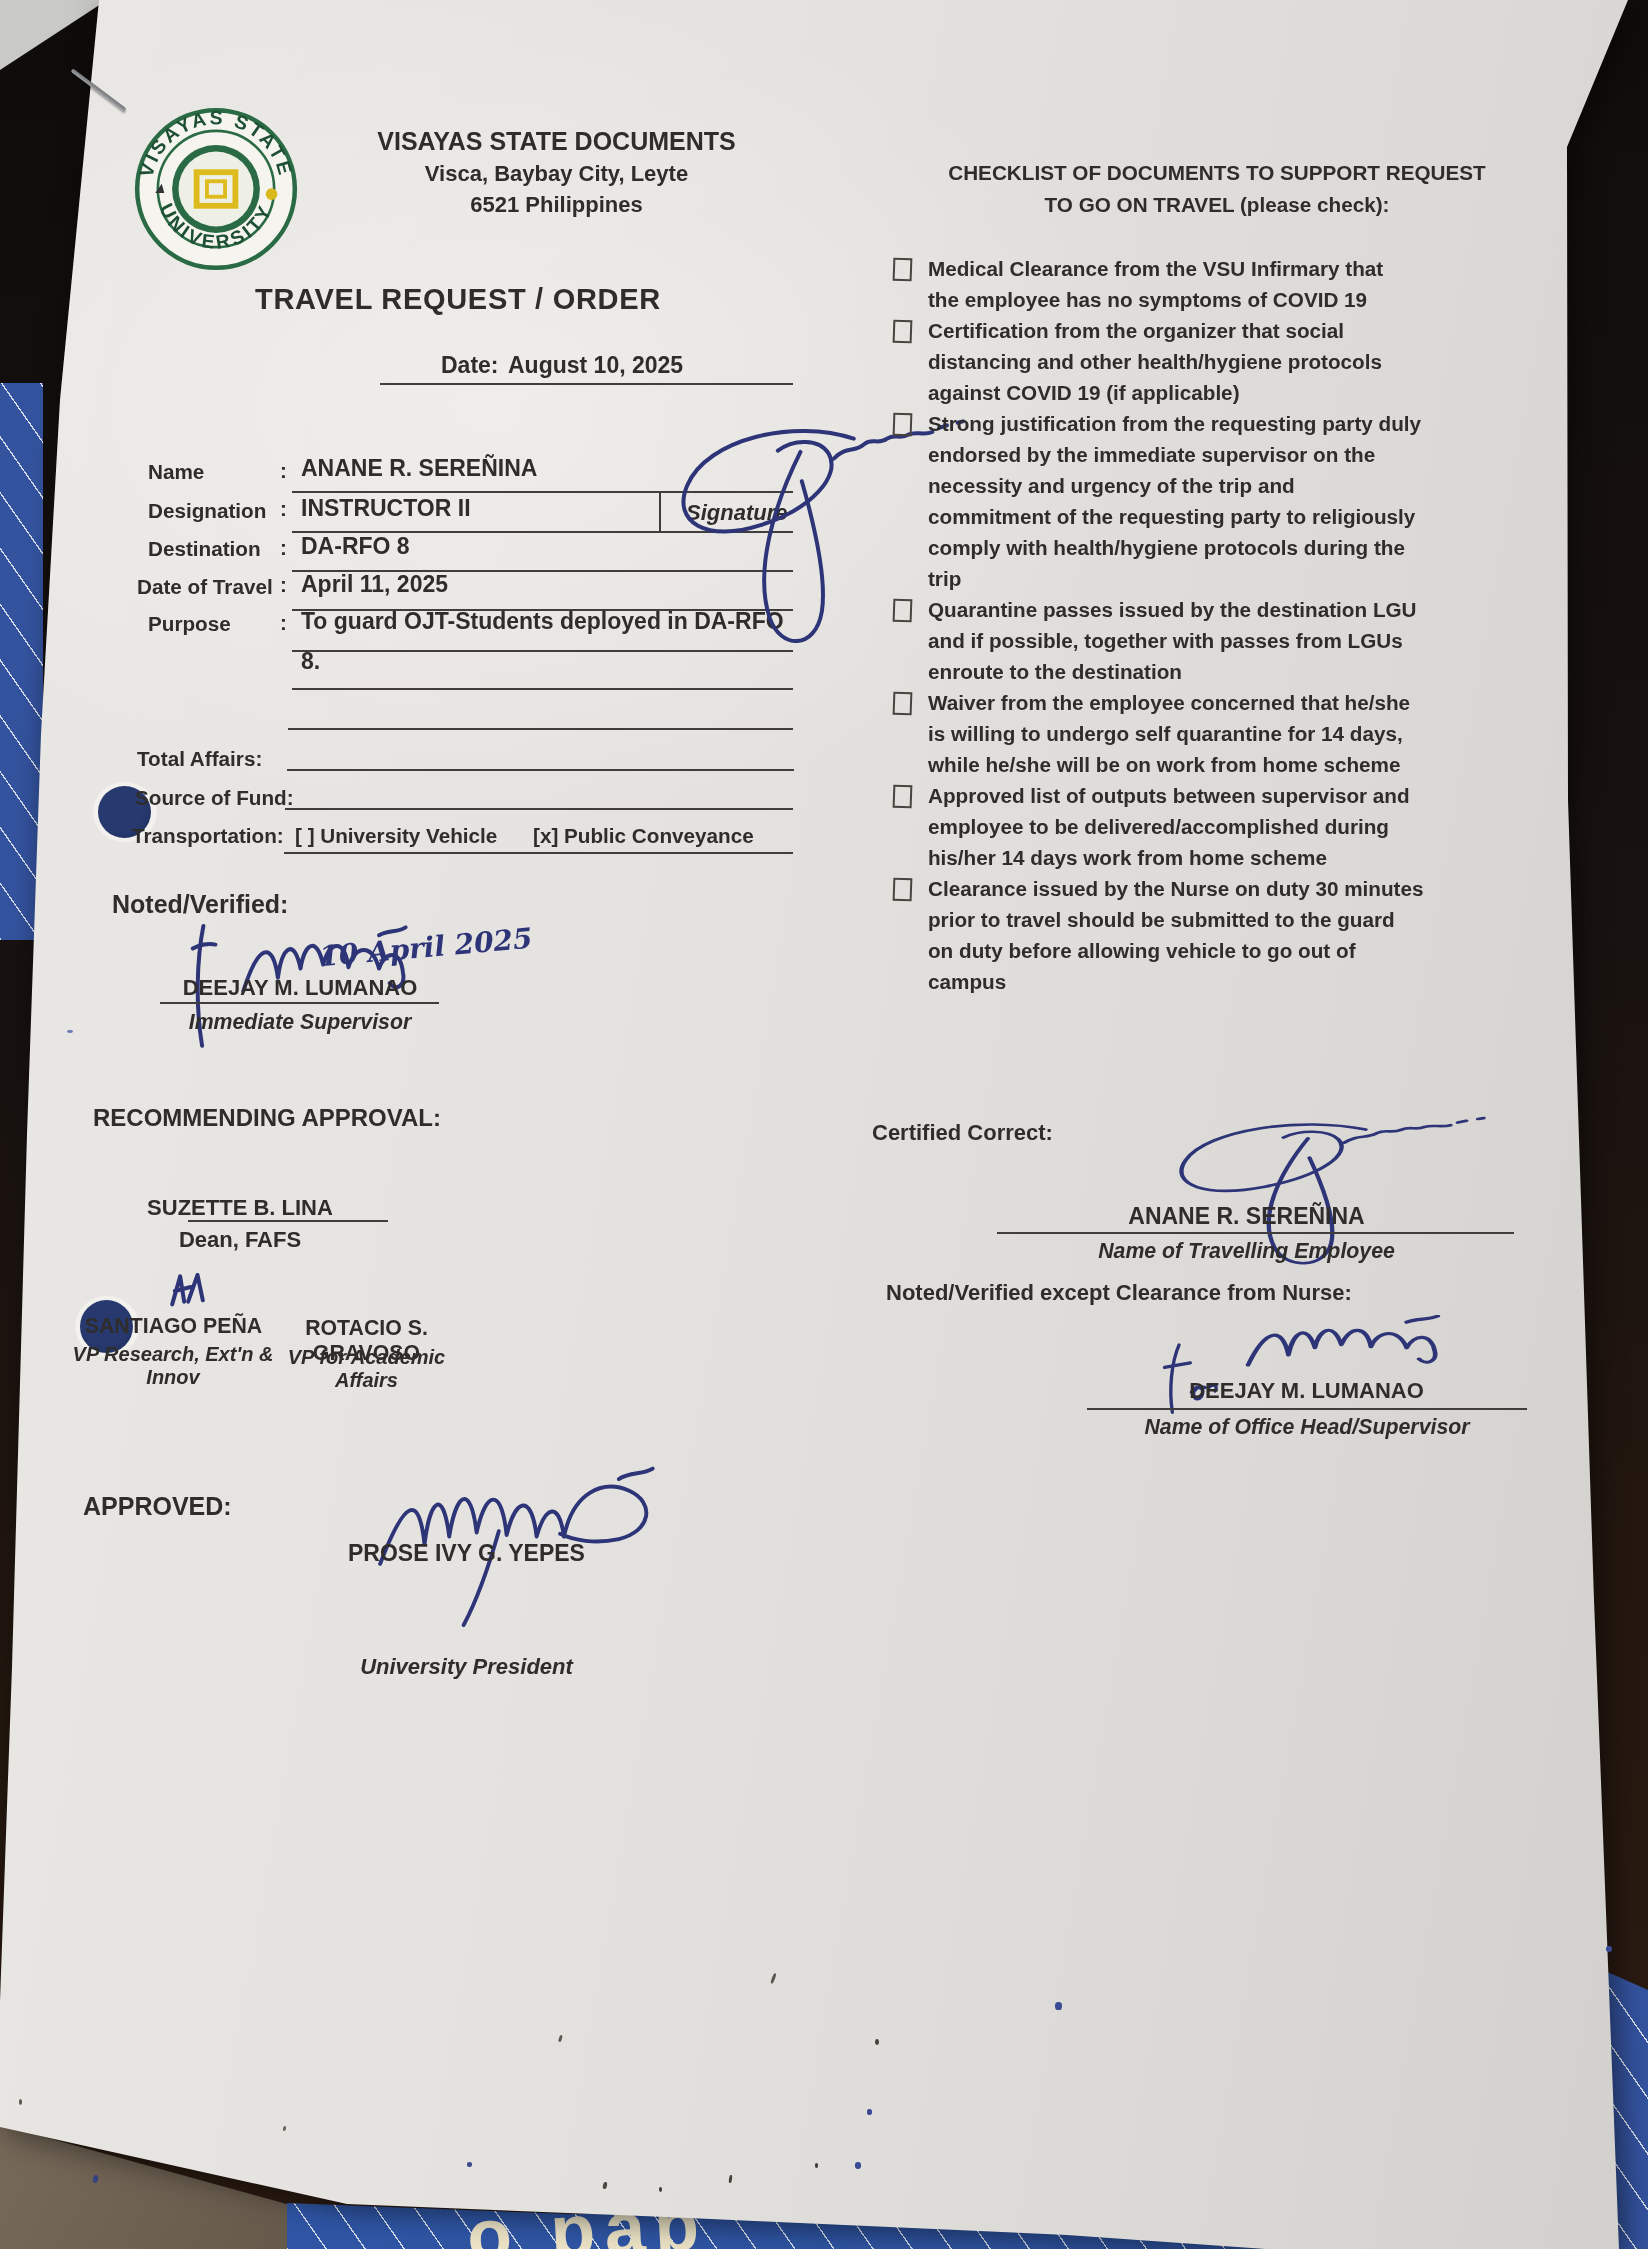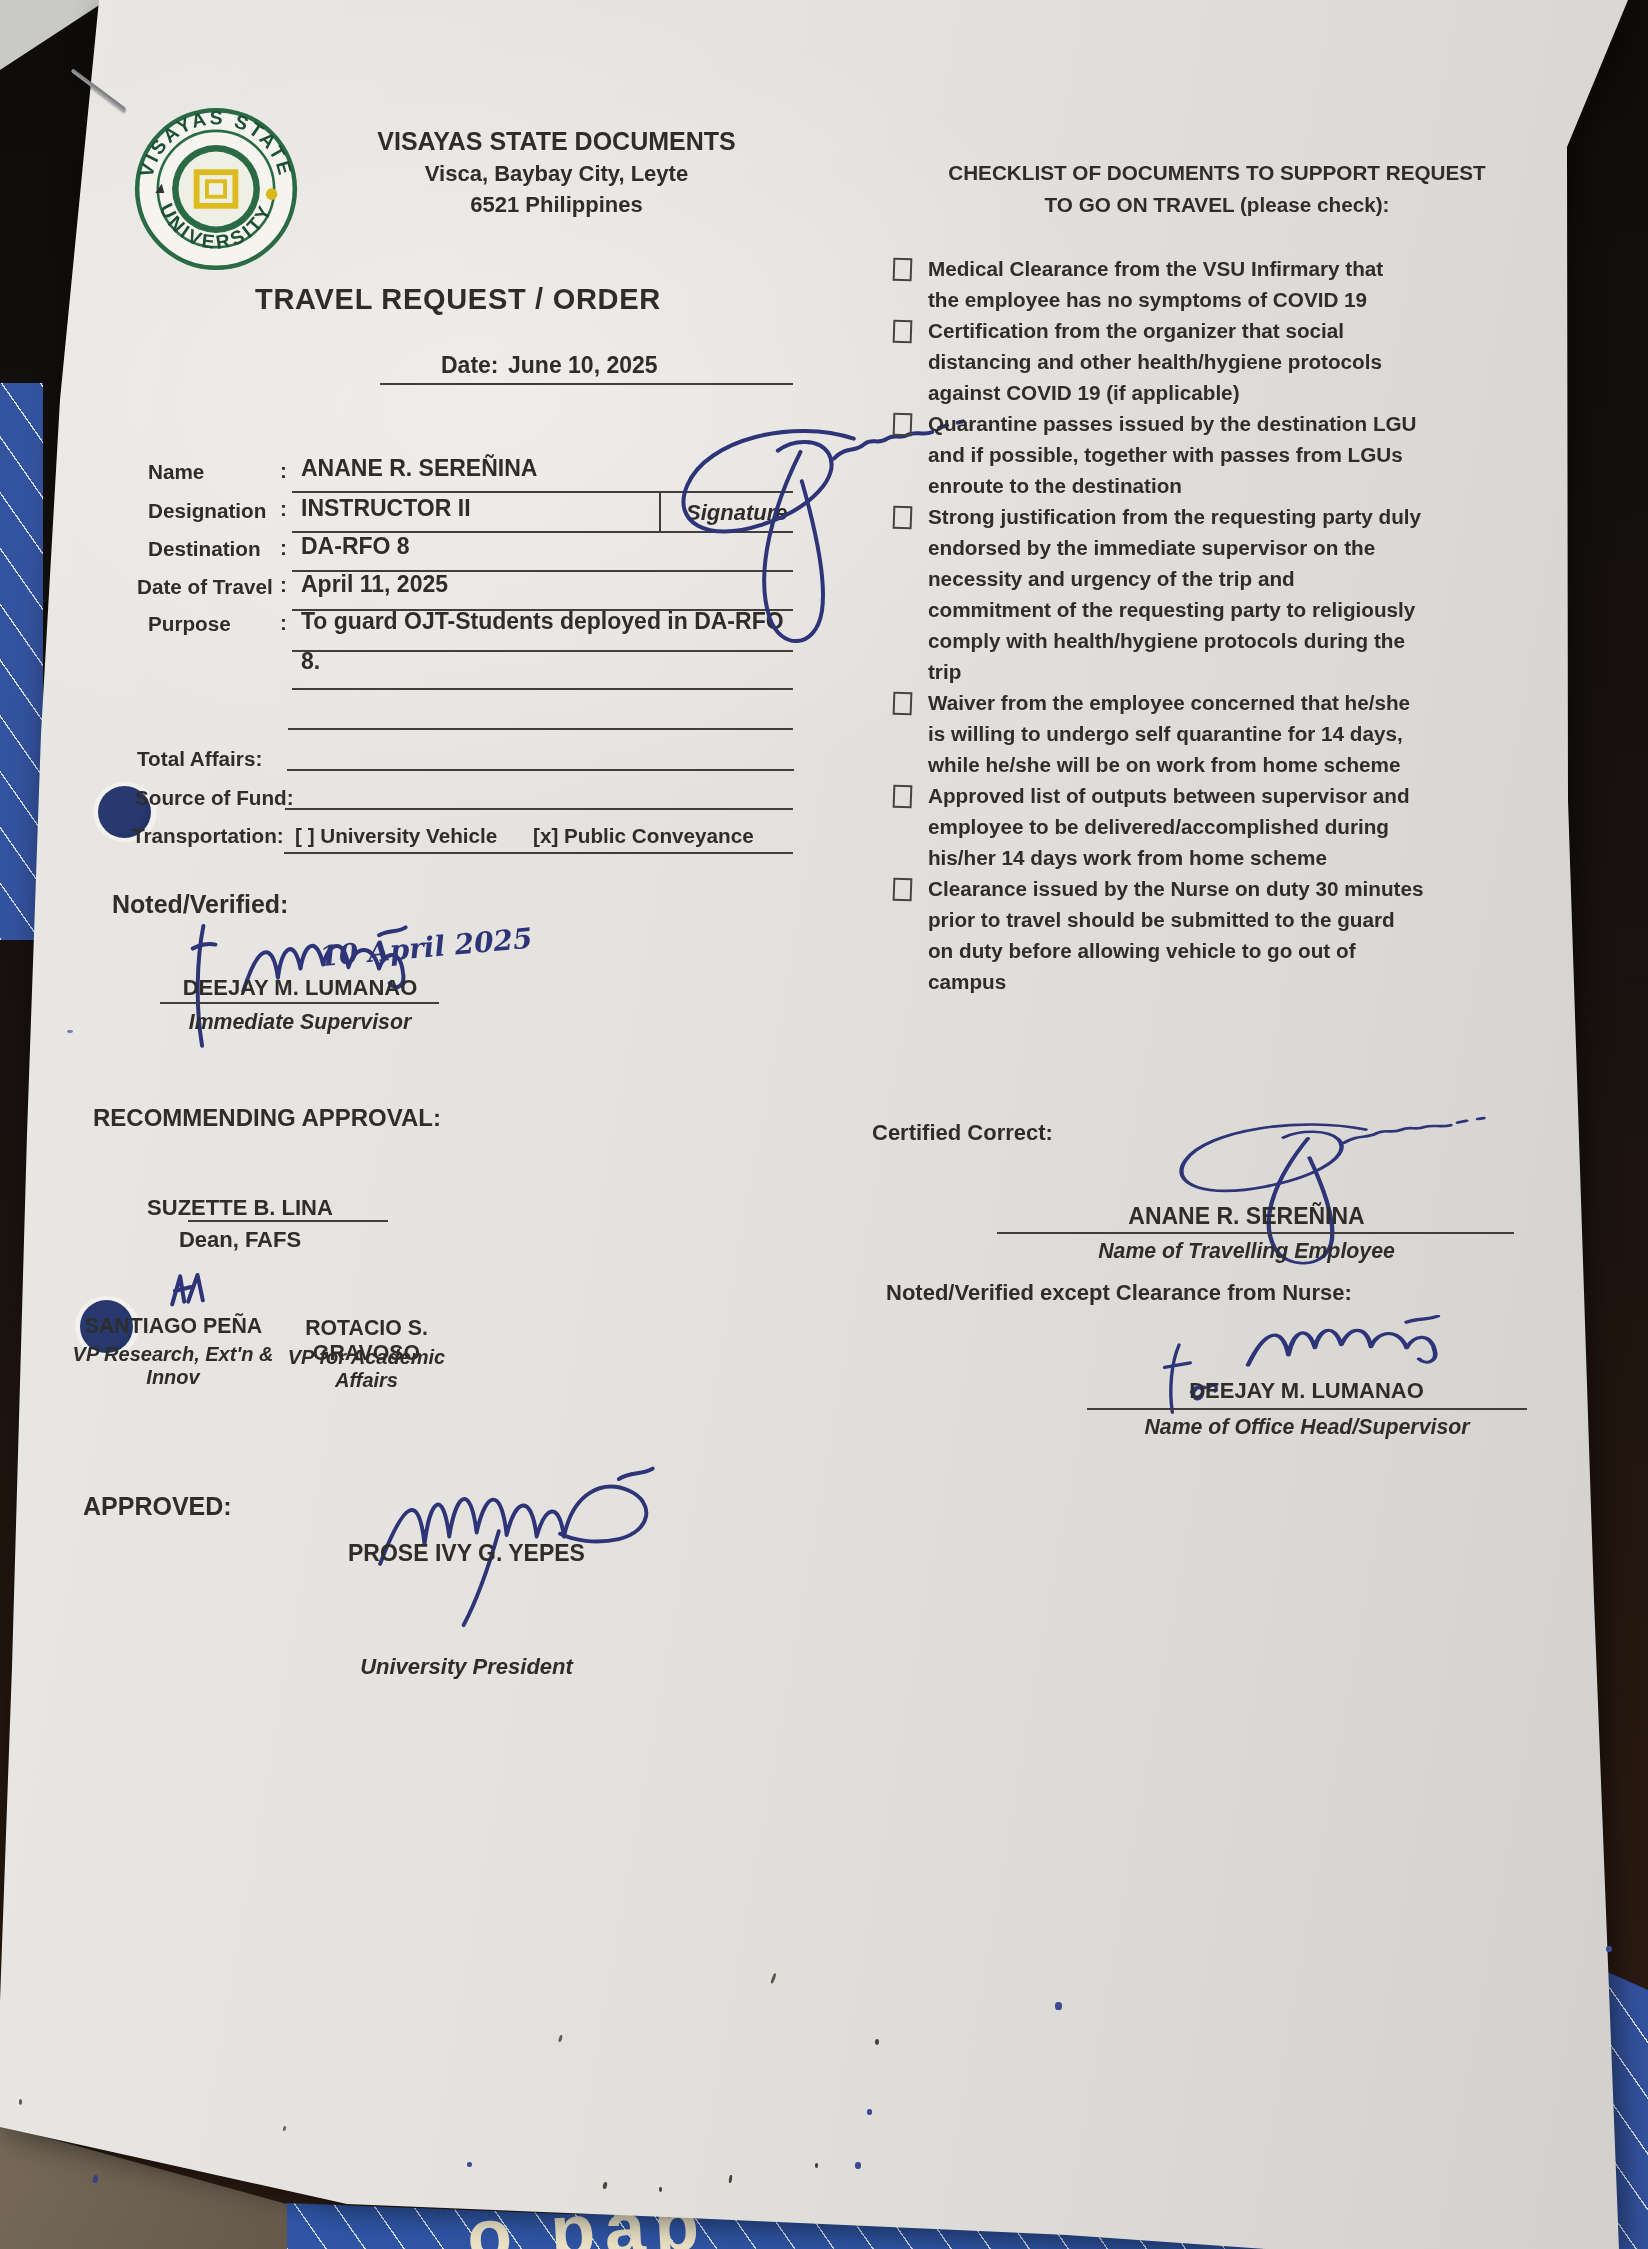--- a/index.html
+++ b/index.html
@@ -77,21 +77,21 @@
     <path d="M36,136 l10,-14 l4,14 z" fill="#333"></path>
   </svg>
 
   <div class="abs b doc ctr" style="left:320px;top:127px;width:473px;font-size:25px;">VISAYAS STATE DOCUMENTS</div>
   <div class="abs doc ctr" style="left:320px;top:161px;width:473px;font-size:22px;font-weight:bold;">Visca, Baybay City, Leyte</div>
   <div class="abs doc ctr pre" style="left:320px;top:192px;width:473px;font-size:22px;font-weight:bold;">6521   Philippines</div>
 
   <div class="abs b doc" style="left:255px;top:283px;font-size:29px;letter-spacing:0.7px;">TRAVEL REQUEST / ORDER</div>
 
   <div class="abs b doc" style="left:441px;top:352px;font-size:23px;">Date:</div>
-  <div class="abs b doc" style="left:508px;top:352px;font-size:23px;">June 10, 2025</div>
+  <div class="abs b doc" style="left:508px;top:352px;font-size:23px;">August 10, 2025</div>
   <div class="rule" style="left:380px;top:383px;width:413px;"></div>
 
   <div class="abs b doc" style="left:148px;top:460px;font-size:20.7px;">Name</div>
   <div class="abs b doc" style="left:280px;top:459px;font-size:20.7px;">:</div>
   <div class="abs b doc" style="left:301px;top:455px;font-size:23px;">ANANE R. SEREÑINA</div>
   <div class="rule" style="left:292px;top:491px;width:501px;"></div>
 
   <div class="abs b doc" style="left:148px;top:499px;font-size:20.7px;">Designation</div>
   <div class="abs b doc" style="left:280px;top:497px;font-size:20.7px;">:</div>
   <div class="abs b doc" style="left:301px;top:495px;font-size:23px;">INSTRUCTOR II</div>
@@ -176,32 +176,32 @@
 the employee has no symptoms of COVID 19</div>
       </div>
     <div class="chk-item">
         <span class="chk-box"></span>
         <div class="chk-text pre">Certification from the organizer that social
 distancing and other health/hygiene protocols
 against COVID 19 (if applicable)</div>
       </div>
     <div class="chk-item">
         <span class="chk-box"></span>
-        <div class="chk-text pre">Quarantine passes issued by the destination LGU
-and if possible, together with passes from LGUs
-enroute to the destination</div>
-      </div>
-    <div class="chk-item">
-        <span class="chk-box"></span>
         <div class="chk-text pre">Strong justification from the requesting party duly
 endorsed by the immediate supervisor on the
 necessity and urgency of the trip and
 commitment of the requesting party to religiously
 comply with health/hygiene protocols during the
 trip</div>
+      </div>
+    <div class="chk-item">
+        <span class="chk-box"></span>
+        <div class="chk-text pre">Quarantine passes issued by the destination LGU
+and if possible, together with passes from LGUs
+enroute to the destination</div>
       </div>
     <div class="chk-item">
         <span class="chk-box"></span>
         <div class="chk-text pre">Waiver from the employee concerned that he/she
 is willing to undergo self quarantine for 14 days,
 while he/she will be on work from home scheme</div>
       </div>
     <div class="chk-item">
         <span class="chk-box"></span>
         <div class="chk-text pre">Approved list of outputs between supervisor and

